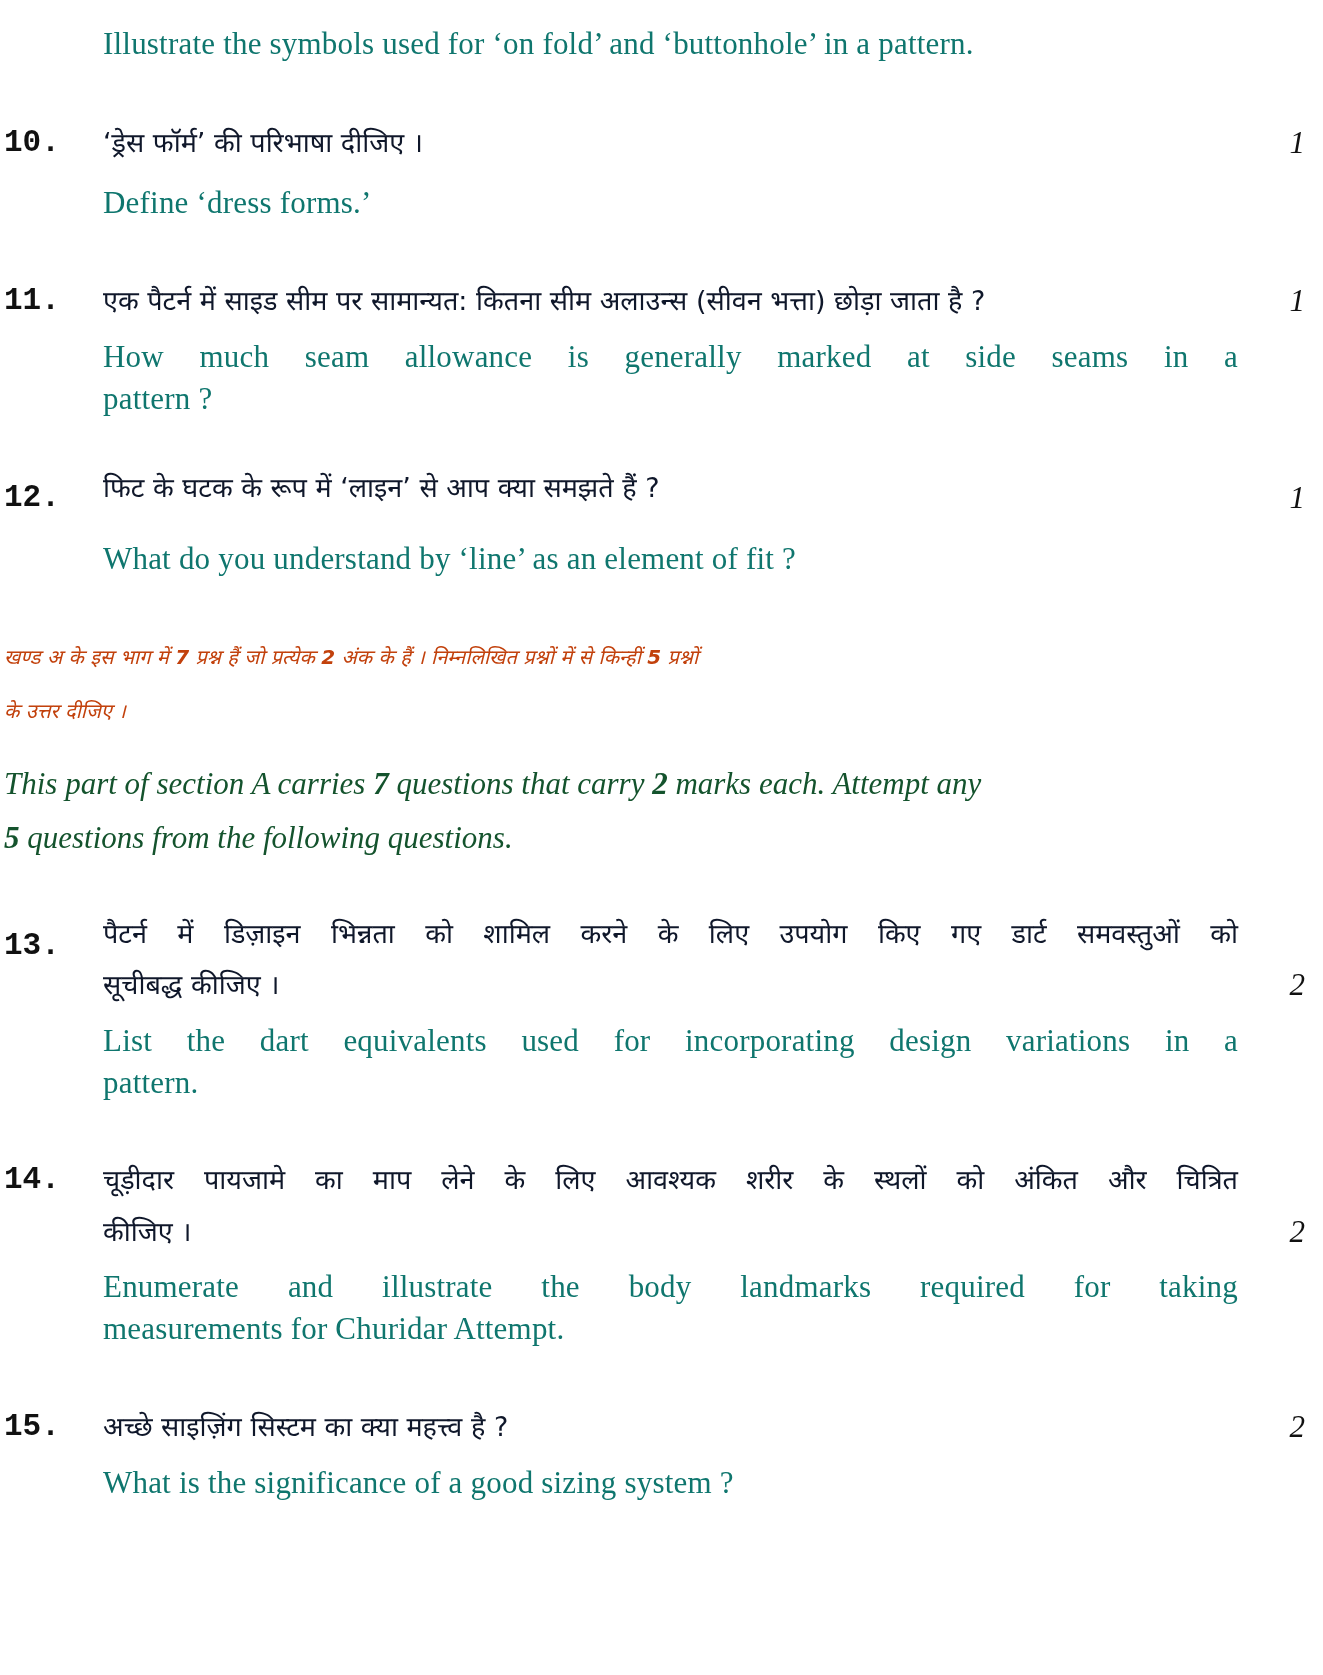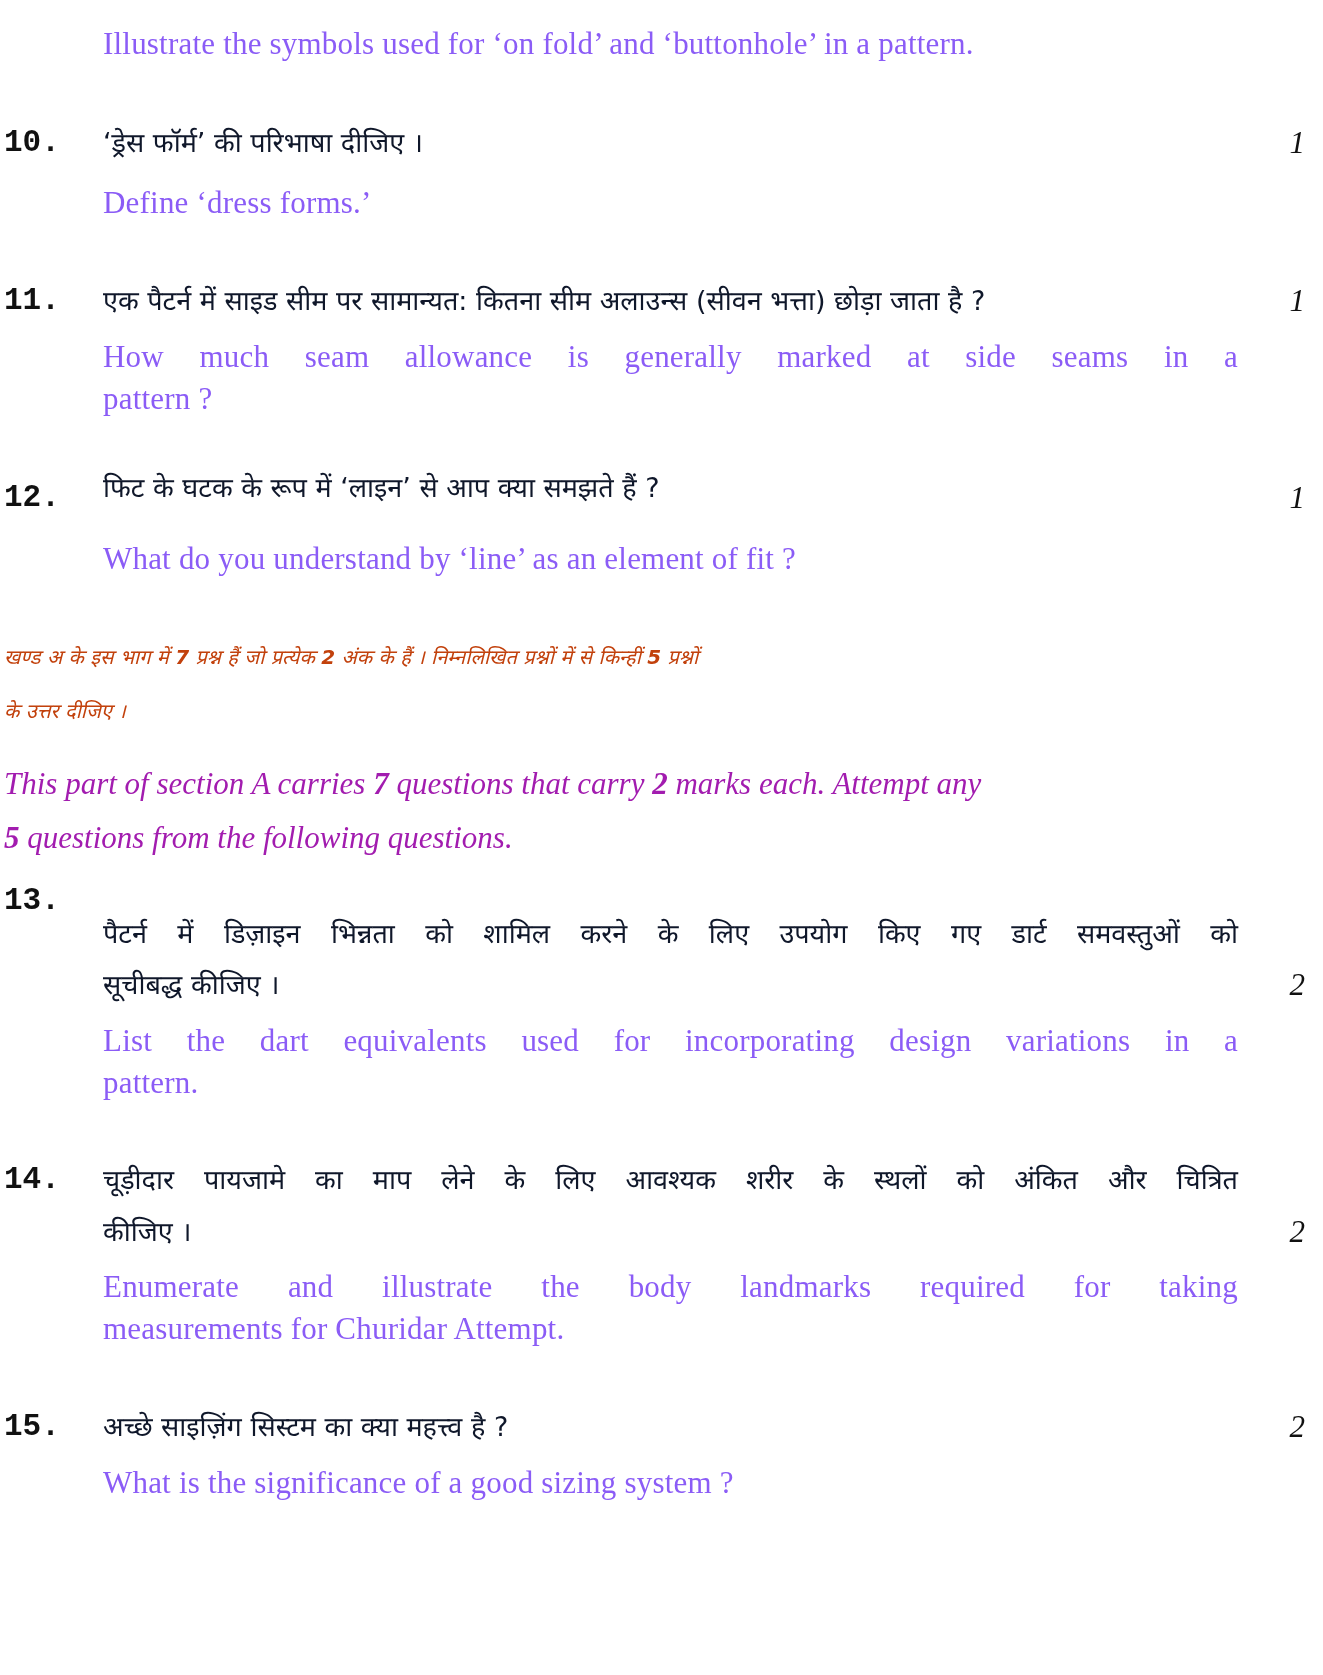--- a/index.html
+++ b/index.html
@@ -13,21 +13,21 @@
       position: relative;
       overflow: hidden;
       color: #111111;
       font-family: "DejaVu Serif", "Liberation Serif", serif;
     }
     .abs { position: absolute; }
     .en {
       font-family: "Liberation Serif", "DejaVu Serif", serif;
       font-size: 31px;
       line-height: 44px;
-      color: #8b5cf6;
+      color: #0f766e;
       letter-spacing: 0.2px;
     }
     .hi {
       font-family: "DejaVu Sans", "Liberation Sans", sans-serif;
       font-size: 27px;
       line-height: 44px;
       color: #0f172a;
     }
     .qnum {
       font-family: Liberation Mono, monospace;
@@ -63,21 +63,21 @@
       width: 1245px;
       color: #c2410c;
     }
     .instr-en {
       font-family: "Liberation Serif", "DejaVu Serif", serif;
       font-style: italic;
       font-size: 31px;
       line-height: 54px;
       left: 4px;
       width: 1240px;
-      color: #a21caf;
+      color: #14532d;
     }
     b.num { font-style: italic; font-weight: bold; }
     .cut-line {
       left: 300px;
       top: -6px;
       width: 900px;
       height: 10px;
     }
   </style>
 </head>
@@ -106,21 +106,21 @@
 <div class="abs instr-hi" style="top:630px;">
   <div style="white-space:nowrap;"><span>खण्ड अ के इस भाग में </span><b class="num">7</b><span> प्रश्न हैं जो प्रत्येक </span><b class="num">2</b><span> अंक के हैं । निम्नलिखित प्रश्नों में से किन्हीं </span><b class="num">5</b><span> प्रश्नों</span></div>
   <div>के उत्तर दीजिए ।</div>
 </div>
 
 <div class="abs instr-en" style="top:757px;">
   <div style="white-space:nowrap;"><span>This part of section A carries </span><b class="num">7</b><span> questions that carry </span><b class="num">2</b><span> marks each. Attempt any</span></div>
   <div><b class="num">5</b><span> questions from the following questions.</span></div>
 </div>
 
-<div class="abs qnum" style="top:879px;text-align:center;">13.</div>
+<div class="abs qnum" style="top:924px;text-align:center;">13.</div>
 <div class="abs hi body-col just-full" style="top:912px; width:1135px;">पैटर्न में डिज़ाइन भिन्नता को शामिल करने के लिए उपयोग किए गए डार्ट समवस्तुओं को</div>
 <div class="abs hi body-col" style="top:963px;">सूचीबद्ध कीजिए ।</div>
 <div class="abs marks" style="top:963px;">2</div>
 <div class="abs en body-col just-full" style="top:1019px; width:1135px;">List the dart equivalents used for incorporating design variations in a</div>
 <div class="abs en body-col" style="top:1061px;">pattern.</div>
 
 <div class="abs qnum" style="top:1158px;">14.</div>
 <div class="abs hi body-col just-full" style="top:1158px; width:1135px;">चूड़ीदार पायजामे का माप लेने के लिए आवश्यक शरीर के स्थलों को अंकित और चित्रित</div>
 <div class="abs hi body-col" style="top:1210px;">कीजिए ।</div>
 <div class="abs marks" style="top:1210px;">2</div>

